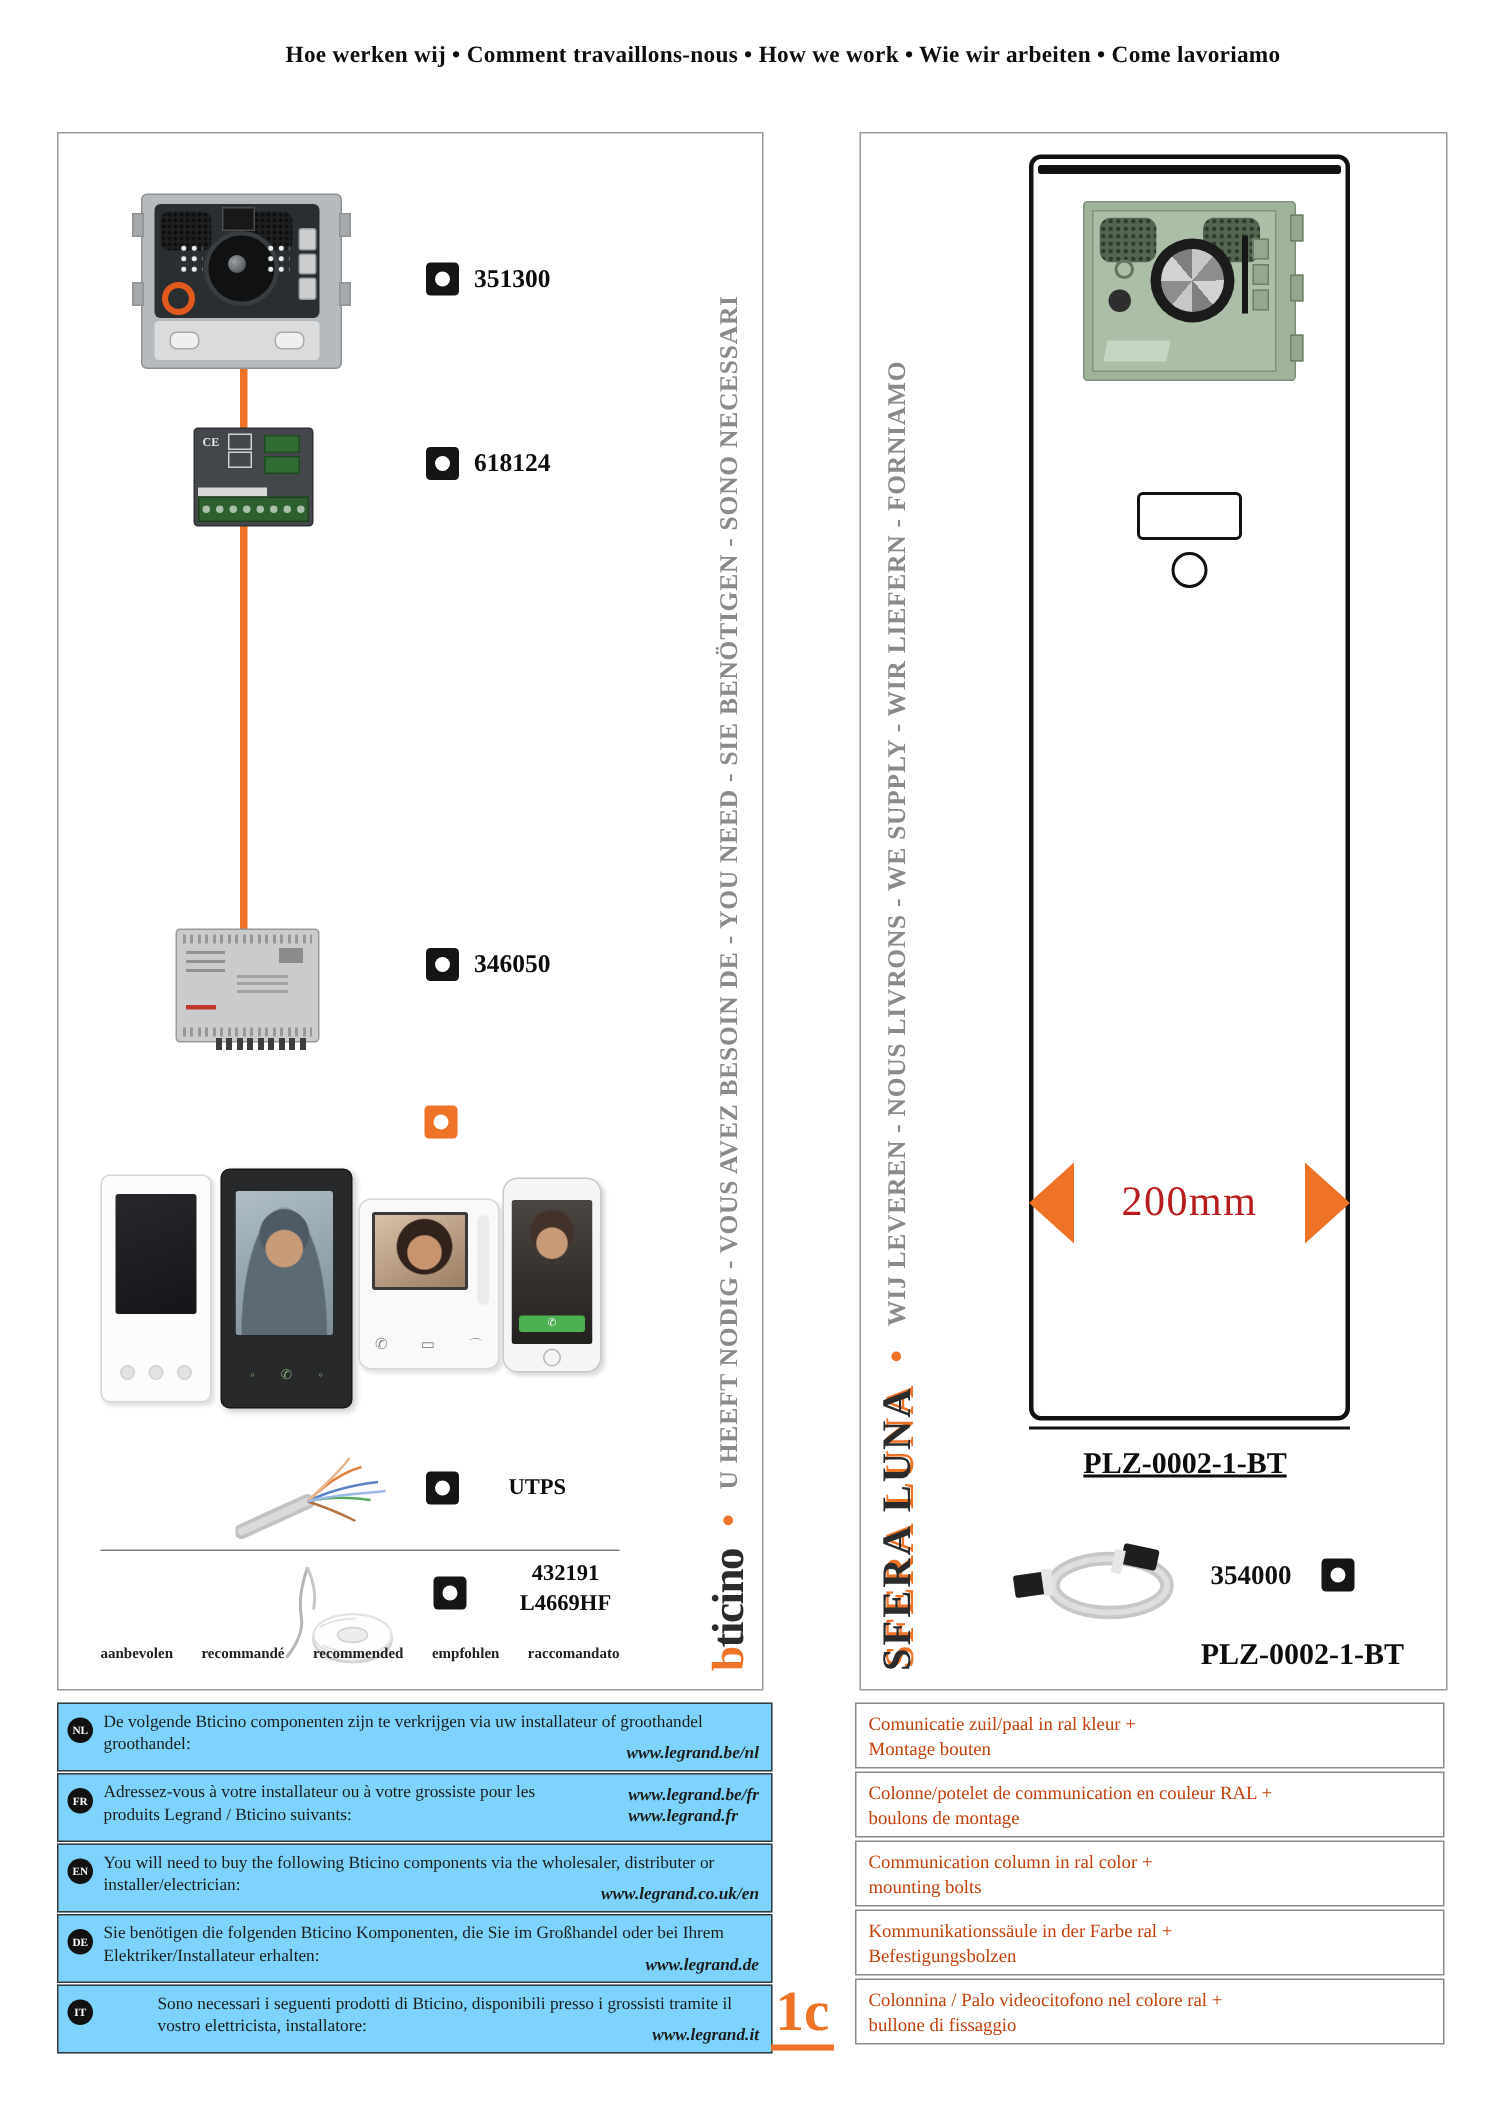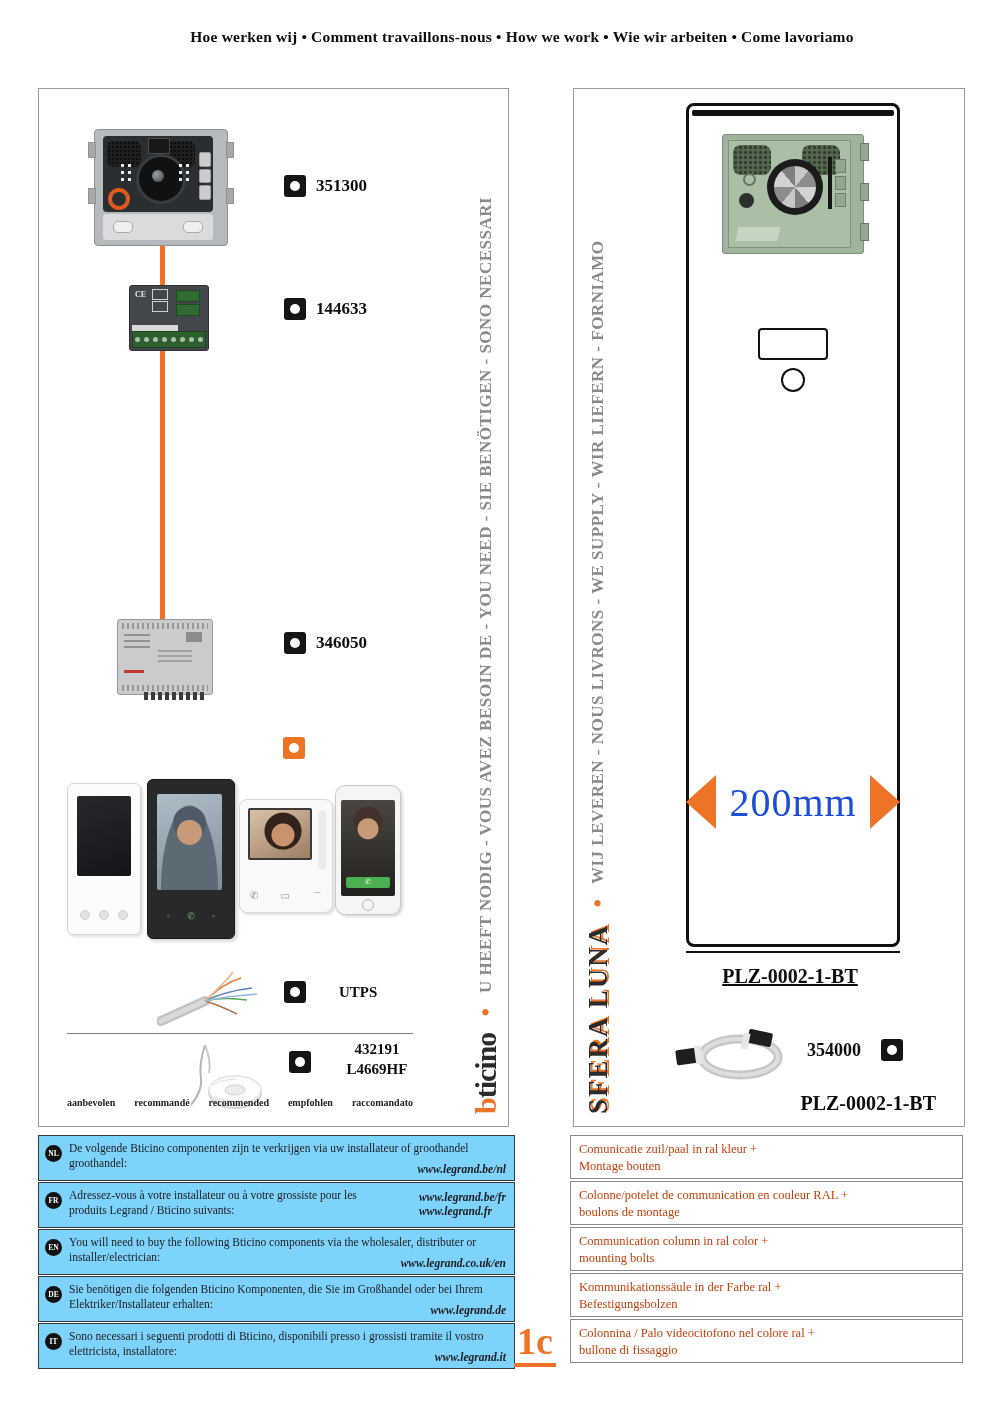--- a/index.html
+++ b/index.html
@@ -154,41 +154,41 @@
   .gcam-clip{position:absolute;right:-6px;width:7px;height:16px;background:#93a88e;border:1px solid #6d8169;}
   .btn-rect{position:absolute;left:50%;top:222px;width:66px;height:28px;transform:translateX(-50%);
       border:2.5px solid #111;border-radius:4px;}
   .btn-circle{position:absolute;left:50%;top:262px;width:20px;height:20px;transform:translateX(-50%);
       border:2.5px solid #111;border-radius:50%;}
   .dim-row{position:absolute;left:-3px;right:-3px;top:668px;height:56px;display:flex;
       align-items:center;justify-content:space-between;}
   .tri{width:0;height:0;border-top:27px solid transparent;border-bottom:27px solid transparent;}
   .tri-l{border-right:30px solid #ee7326;}
   .tri-r{border-left:30px solid #ee7326;}
-  .dim-text{font-size:40px;color:#1d4ed8;letter-spacing:1px;}
+  .dim-text{font-size:28px;color:#b91c1c;letter-spacing:1px;}
   .plz1{position:absolute;left:112px;top:876px;width:208px;text-align:center;font-size:20px;
         font-weight:bold;text-decoration:underline;color:#0d0d0d;}
   .ribbon-svg{position:absolute;left:100px;top:935px;}
   .code-354000{position:absolute;left:233px;top:951px;font-size:18px;font-weight:bold;}
   .sq-354000{left:307px;top:950px;}
   .plz2{position:absolute;left:150px;top:1003px;width:212px;text-align:right;font-size:20px;
         font-weight:bold;color:#0d0d0d;}
 
   
   .foot-left{position:absolute;left:38px;top:1135px;width:477px;}
   .foot-row{position:relative;border:1px solid #3a3a3a;background:#7dd3fc;height:46px;
       box-sizing:border-box;margin-bottom:1px;padding:5px 8px 4px 30px;}
   .badge{position:absolute;left:6px;top:9px;width:17px;height:17px;border-radius:50%;background:#121212;
       color:#fff;font-size:7.5px;font-weight:bold;display:flex;align-items:center;justify-content:center;}
   .foot-text{font-size:11.5px;line-height:1.3;color:#1c1c1c;}
   .foot-url{position:absolute;right:8px;bottom:4px;font-size:11.5px;font-weight:bold;
       font-style:italic;color:#1c1c1c;text-align:left;line-height:1.25;}
   .foot-url.mid{bottom:auto;top:7px;}
   .w-nl{max-width:408px;} .w-fr{max-width:318px;} .w-en{max-width:408px;}
-  .w-de{max-width:420px;} .w-it{max-width:418px;}
+  .w-de{max-width:420px;} .w-it{max-width:418px;margin-left:36px;}
   .foot-right{position:absolute;left:570px;top:1135px;width:393px;}
   .fr-row{border:1px solid #8a8a8a;background:#fff;height:44px;box-sizing:border-box;
       margin-bottom:2px;padding:5px 8px;font-size:12.5px;line-height:1.35;color:#c2410c;}
   .marker-1c{position:absolute;left:514px;top:1322px;font-size:38px;font-weight:bold;color:#ee7326;
       border-bottom:4px solid #ee7326;padding:0 3px 1px;line-height:1.05;}
 </style>
 </head>
 <body>
 
 <div class="page">
@@ -252,21 +252,21 @@
       <div class="psu-mid"></div>
       <div class="psu-red"></div>
       <div class="psu-vent" style="bottom:3px"></div>
       <div class="psu-teeth"></div>
     </div>
 
     <div class="sq" style="left:245px;top:86px"></div>
     <div class="part-code" style="left:277px;top:86px">351300</div>
 
     <div class="sq" style="left:245px;top:209px"></div>
-    <div class="part-code" style="left:277px;top:209px">144633</div>
+    <div class="part-code" style="left:277px;top:209px">618124</div>
 
     <div class="sq" style="left:245px;top:543px"></div>
     <div class="part-code" style="left:277px;top:543px">346050</div>
 
     <div class="sq orange" style="left:244px;top:648px"></div>
 
     <div class="devices">
       <div class="dev-w">
         <div class="scr"></div>
         <div class="keys">

